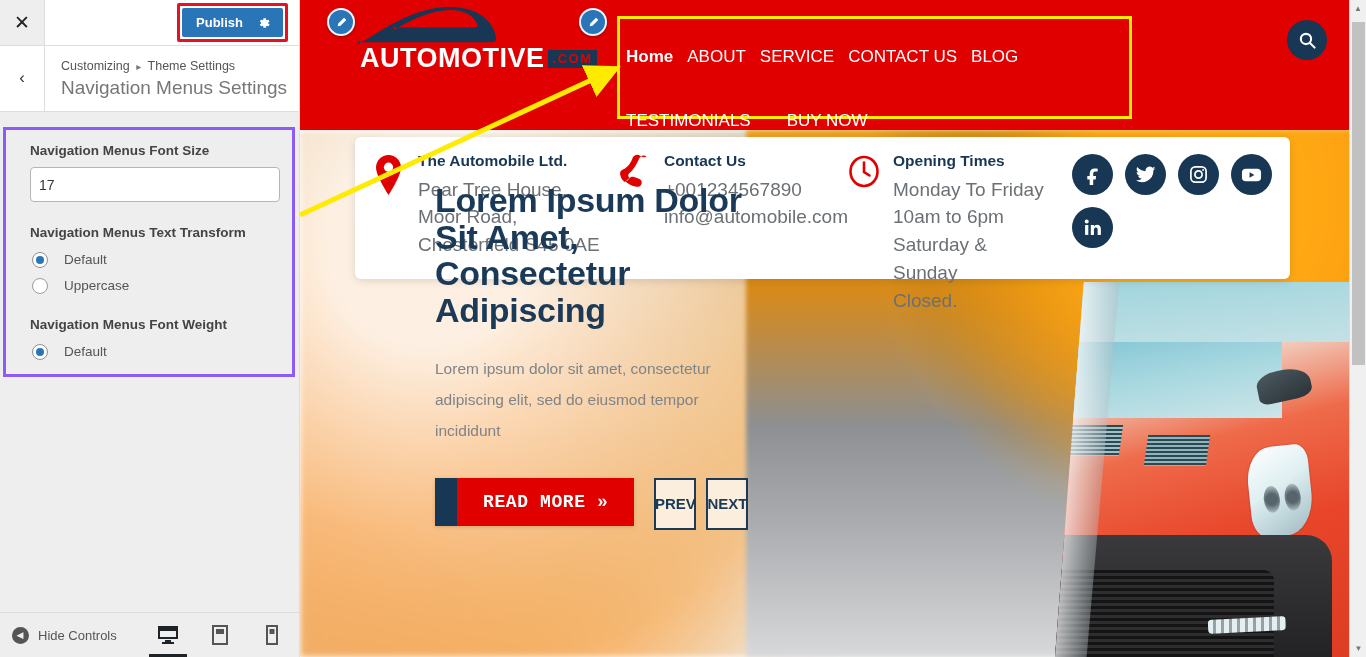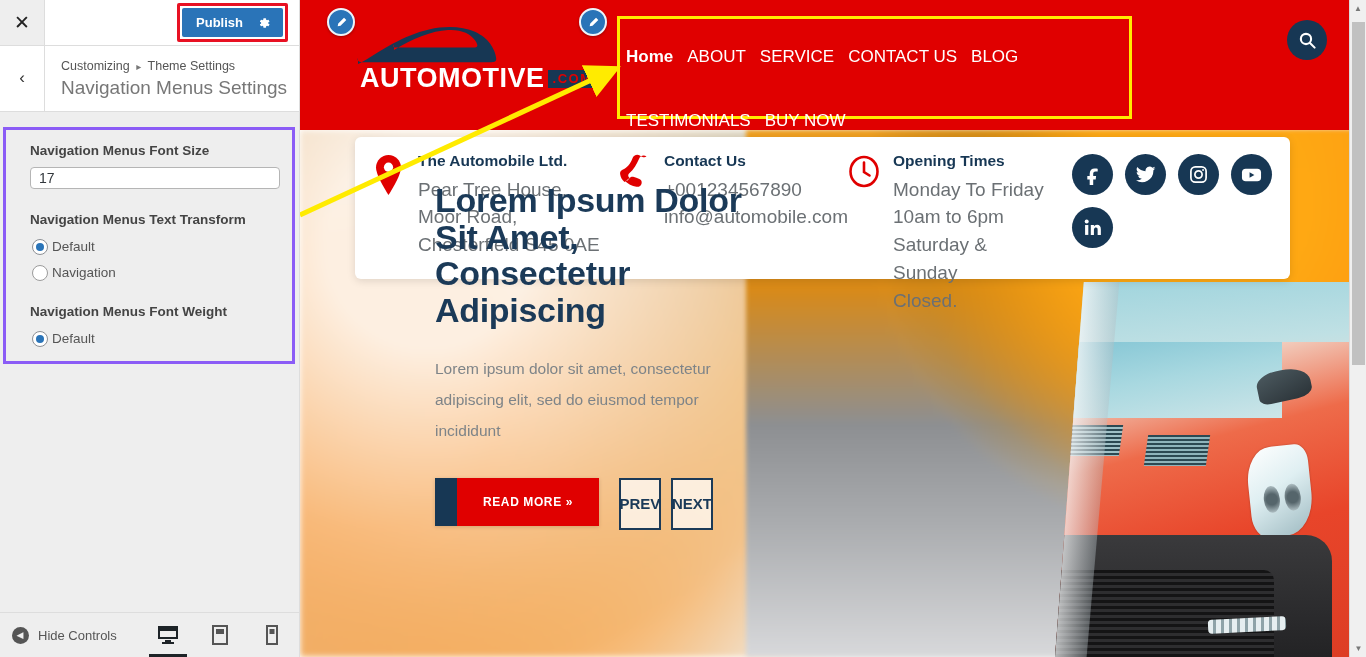--- a/index.html
+++ b/index.html
@@ -62,26 +62,26 @@
     border: 3px solid #8b5cf6;
     padding: 12px 12px 14px 24px;
     background: #eeeeee;
   }
   .ctl-label {
     font-size: 13.5px; color: #444; font-weight: bold;
     margin-bottom: 8px; line-height: 1.3;
   }
   .ctl-label.spaced { margin-top: 22px; }
   .num-input {
-    width: 100%; height: 22px; padding: 4px 8px;
+    width: 100%; height: 35px; padding: 4px 8px;
     border: 1px solid #b5b5b5; border-radius: 4px; background: #fff;
     font-size: 14px; color: #32373c;
     font-family: "Liberation Sans", sans-serif;
   }
-  .radio-row { display: flex; align-items: flex-start; gap: 4px; margin: 10px 0 0 2px; }
+  .radio-row { display: flex; align-items: flex-start; gap: 16px; margin: 10px 0 0 2px; }
   .radio {
     width: 16px; height: 16px; border-radius: 50%;
     border: 1px solid #9b9b9b; background: #fff;
     position: relative; flex: 0 0 auto; cursor: pointer;
   }
   .radio.on { border-color: #8c8f94; }
   .radio.on::after {
     content: ""; position: absolute; left: 3px; top: 3px;
     width: 8px; height: 8px; border-radius: 50%; background: #2a74b8;
   }
@@ -212,21 +212,21 @@
   .edit-pin {
     position: absolute; width: 28px; height: 28px; border-radius: 50%;
     background: #2a74b8; border: 2px solid #eef4fa;
     display: flex; align-items: center; justify-content: center; cursor: pointer;
     box-shadow: 0 1px 3px rgba(0,0,0,.3);
   }
   .edit-pin svg { display: block; }
   .pin-logo { left: 27px; top: 8px; }
   .pin-menu { left: 279px; top: 8px; }
 
-  .logo { position: absolute; left: 56px; top: 20px; width: 200px; }
+  .logo { position: absolute; left: 56px; top: 0; width: 200px; }
   .logo-car { display: block; }
   .logo-text {
     display: flex; align-items: center; gap: 3px; margin-top: -3px; margin-left: 4px;
   }
   .logo-word {
     color: #fff; font-size: 27px; font-weight: bold; letter-spacing: .5px;
     line-height: 1; font-family: "Liberation Sans", sans-serif;
   }
   .logo-dotcom {
     background: #173754; color: #e00000; font-size: 13px; font-weight: bold;
@@ -289,23 +289,23 @@
   .hero-p {
     margin-top: 24px; font-size: 15.5px; color: #7e8488; line-height: 2.0;
   }
   .hero-btns { margin-top: 32px; display: flex; align-items: flex-start; gap: 20px; }
   .read-more {
     display: flex; align-items: stretch; height: 48px; cursor: pointer;
     box-shadow: 0 1px 4px rgba(0,0,0,.15);
   }
   .rm-tab { width: 22px; background: #173754; }
   .rm-body {
-    background: #e00000; color: #fff; font-size: 12px; font-weight: bold;
+    background: #e00000; color: #fff; font-size: 18px; font-weight: bold;
     letter-spacing: .6px; display: flex; align-items: center; justify-content: center;
-    padding: 0 26px; white-space: nowrap;
+    padding: 0 26px; white-space: nowrap; font-family: Liberation Mono, monospace;
   }
   .pager { display: flex; gap: 10px; }
   .pg {
     width: 42px; height: 52px; border: 2px solid #1b3a58; color: #1b3a58;
     font-size: 15px; font-weight: bold; display: flex; align-items: center;
     justify-content: center; text-align: center; line-height: 1.25; cursor: pointer;
     background: rgba(255,255,255,.72);
   }
 
   
@@ -372,21 +372,21 @@
       <div class="ctl-label">Navigation Menus Font Size</div>
       <input class="num-input" type="text" value="17" style="">
 
       <div class="ctl-label spaced">Navigation Menus Text Transform</div>
       <div class="radio-row">
         <span class="radio on"></span>
         <span class="radio-label">Default</span>
       </div>
       <div class="radio-row">
         <span class="radio"></span>
-        <span class="radio-label">Navigation</span>
+        <span class="radio-label">Uppercase</span>
       </div>
 
       <div class="ctl-label spaced">Navigation Menus Font Weight</div>
       <div class="radio-row">
         <span class="radio on"></span>
         <span class="radio-label">Default</span>
       </div>
     </div>
 
     <div class="sidebar-spacer"></div>
@@ -471,21 +471,21 @@
 
       <div class="nav-annot">
         <nav class="nav">
           <a href="#" class="home">Home</a>
           <a href="#">ABOUT</a>
           <a href="#">SERVICE</a>
           <a href="#">CONTACT US</a>
           <a href="#">BLOG</a>
           <span class="nav-break"></span>
           <a href="#">TESTIMONIALS</a>
-          <a href="#" style="">BUY NOW</a>
+          <a href="#" style="margin-left:22px">BUY NOW</a>
         </nav>
       </div>
 
       <div class="search-btn">
         <svg width="19" height="19" viewBox="0 0 20 20" fill="none" stroke="#ffffff" stroke-width="2.2">
           <circle cx="8.4" cy="8.4" r="5.4"></circle>
           <path d="M12.6 12.6L17.5 17.5" stroke-linecap="round"></path>
         </svg>
       </div>
     </div>

